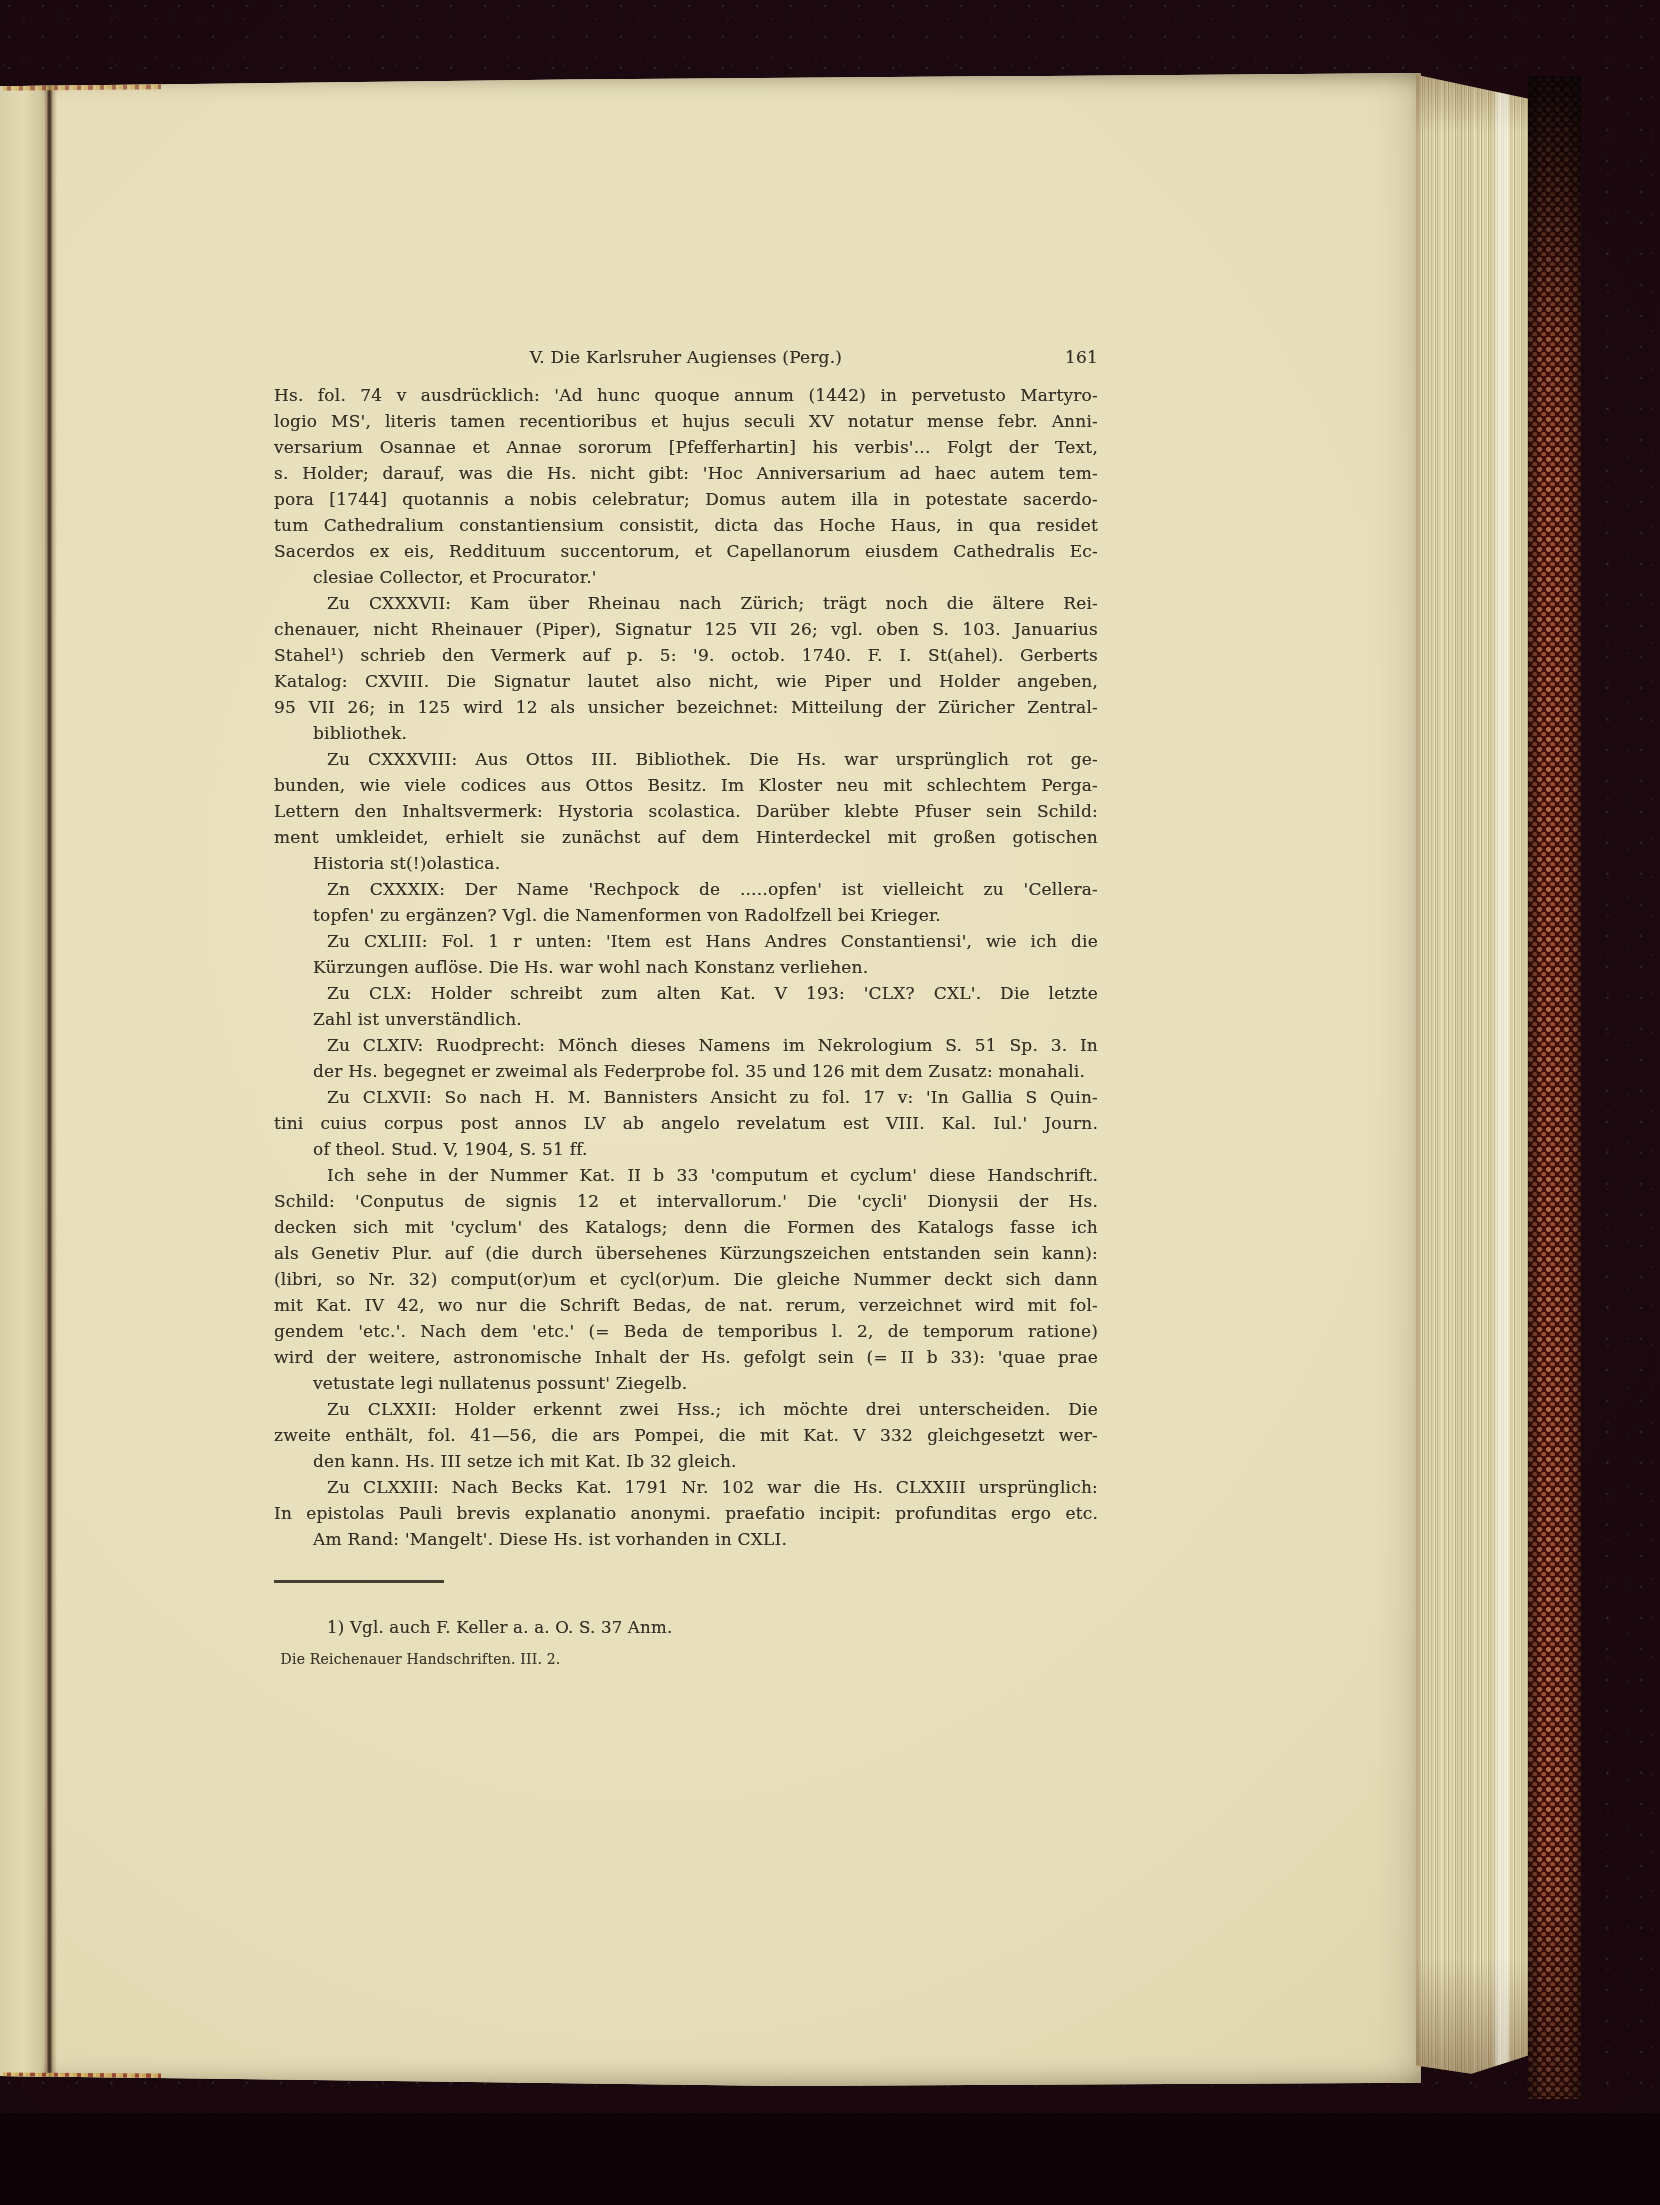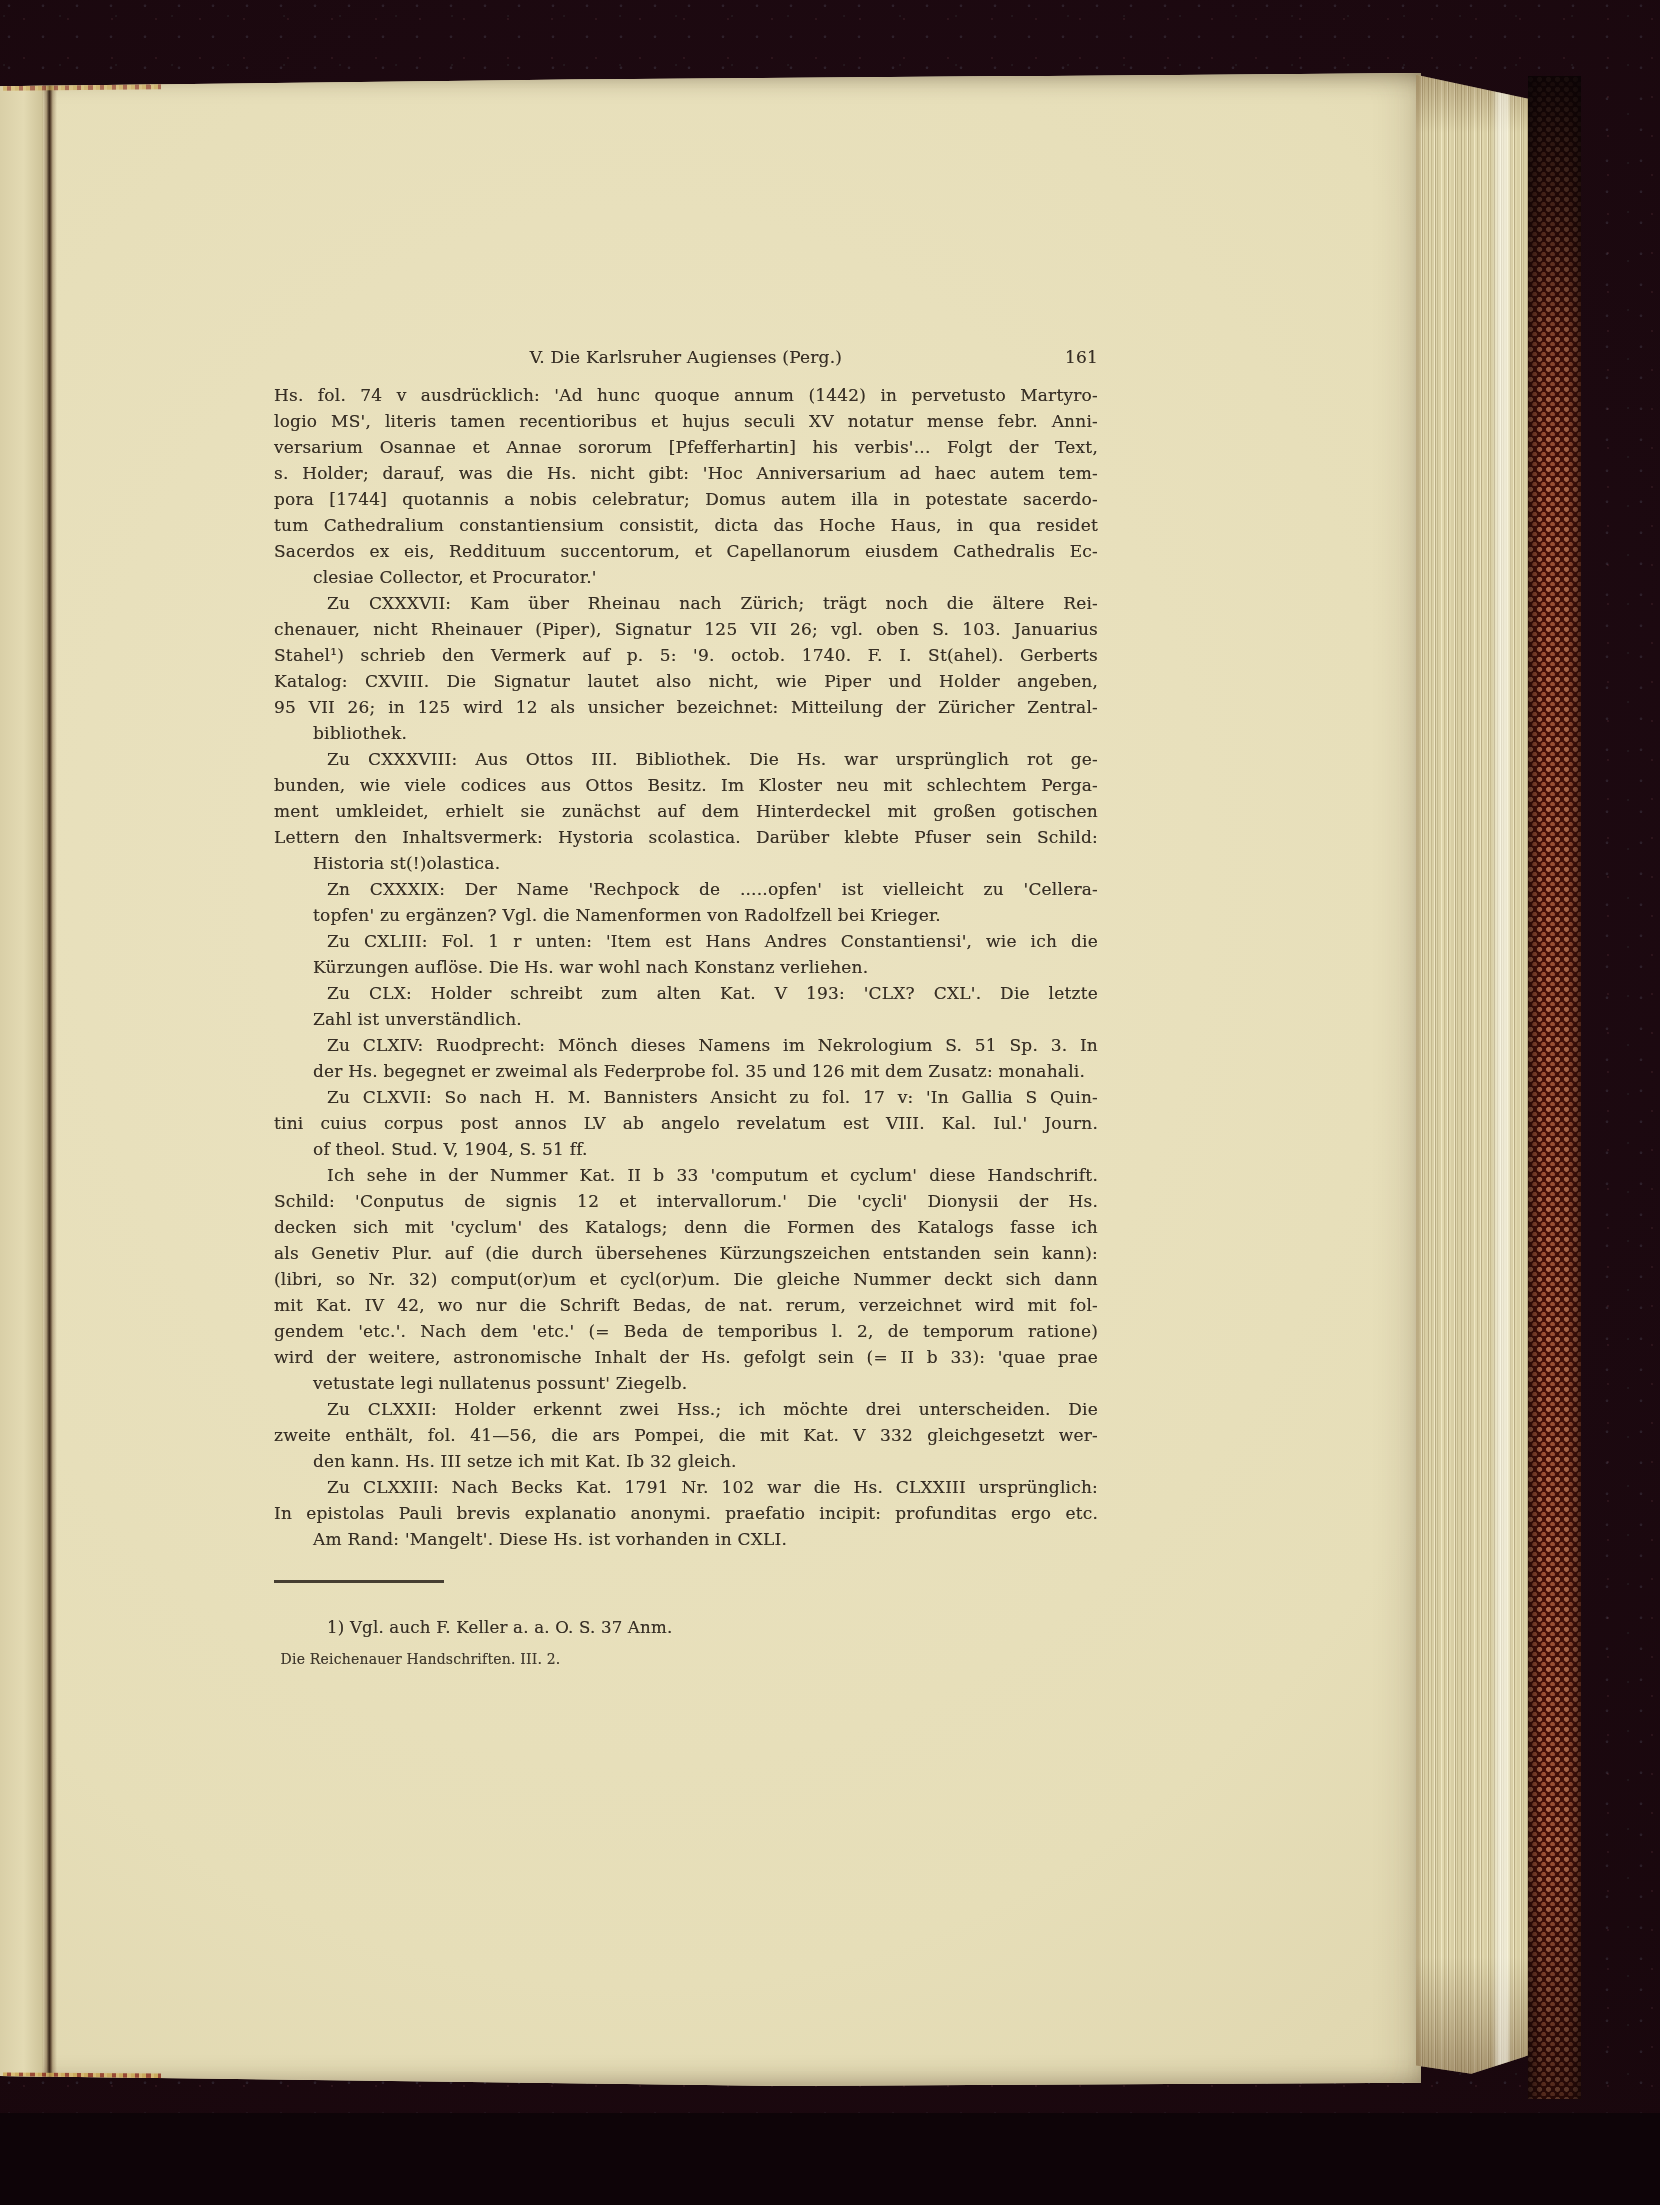--- a/index.html
+++ b/index.html
@@ -125,22 +125,22 @@
             <div class="line indent">Zu CXXXVII: Kam über Rheinau nach Zürich; trägt noch die ältere Rei-</div>
             <div class="line">chenauer, nicht Rheinauer (Piper), Signatur 125 VII 26; vgl. oben S. 103. Januarius</div>
             <div class="line">Stahel¹) schrieb den Vermerk auf p. 5: '9. octob. 1740. F. I. St(ahel). Gerberts</div>
             <div class="line">Katalog: CXVIII. Die Signatur lautet also nicht, wie Piper und Holder angeben,</div>
             <div class="line">95 VII 26; in 125 wird 12 als unsicher bezeichnet: Mitteilung der Züricher Zentral-</div>
             <div class="line last">bibliothek.</div>
           </div>
           <div class="para">
             <div class="line indent">Zu CXXXVIII: Aus Ottos III. Bibliothek. Die Hs. war ursprünglich rot ge-</div>
             <div class="line">bunden, wie viele codices aus Ottos Besitz. Im Kloster neu mit schlechtem Perga-</div>
+            <div class="line">Lettern den Inhaltsvermerk: Hystoria scolastica. Darüber klebte Pfuser sein Schild:</div>
             <div class="line">ment umkleidet, erhielt sie zunächst auf dem Hinterdeckel mit großen gotischen</div>
-            <div class="line">Lettern den Inhaltsvermerk: Hystoria scolastica. Darüber klebte Pfuser sein Schild:</div>
             <div class="line last">Historia st(!)olastica.</div>
           </div>
           <div class="para">
             <div class="line indent">Zn CXXXIX: Der Name 'Rechpock de .....opfen' ist vielleicht zu 'Cellera-</div>
             <div class="line last">topfen' zu ergänzen? Vgl. die Namenformen von Radolfzell bei Krieger.</div>
           </div>
           <div class="para">
             <div class="line indent">Zu CXLIII: Fol. 1 r unten: 'Item est Hans Andres Constantiensi', wie ich die</div>
             <div class="line last">Kürzungen auflöse. Die Hs. war wohl nach Konstanz verliehen.</div>
           </div>

